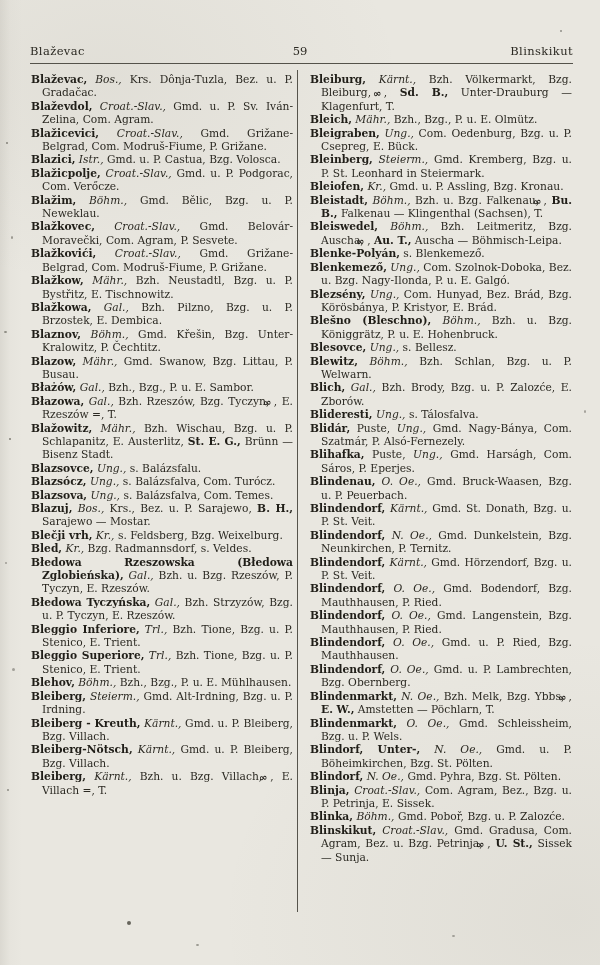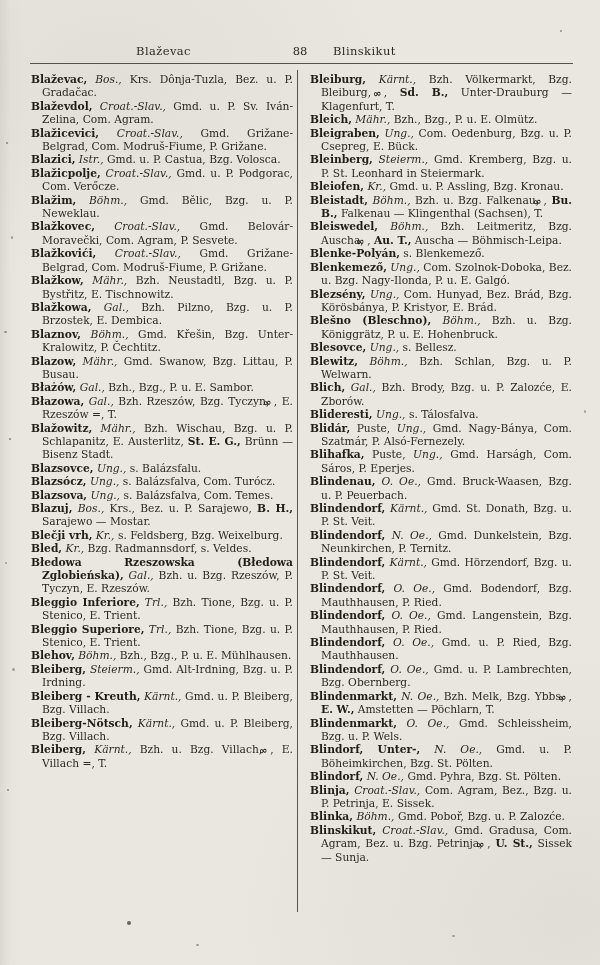--- a/index.html
+++ b/index.html
@@ -7,23 +7,23 @@
     position:relative;width:600px;height:965px;overflow:hidden;
     background:
       radial-gradient(ellipse 420px 300px at 18% 8%, rgba(120,115,100,0.07), transparent 70%),
       radial-gradient(ellipse 500px 400px at 95% 95%, rgba(120,115,100,0.08), transparent 70%),
       linear-gradient(90deg, rgba(90,85,75,0.10) 0px, rgba(90,85,75,0.02) 10px, transparent 22px),
       #e9e7e0;
     font-family:"DejaVu Serif", serif;
     color:#2b2922;
   }
   .running-head{position:absolute;top:44px;left:0;width:100%;height:16px;font-size:11.5px;}
-  .rh-left{position:absolute;left:30px;width:267px;text-align:center;letter-spacing:0.4px;}
+  .rh-left{position:absolute;left:30px;width:267px;text-align:left;letter-spacing:0.4px;}
   .rh-num{position:absolute;left:267px;width:66px;text-align:center;}
-  .rh-right{position:absolute;left:333px;width:240px;text-align:left;letter-spacing:0.4px;}
+  .rh-right{position:absolute;left:333px;width:240px;text-align:right;letter-spacing:0.4px;}
   .head-rule{position:absolute;top:63px;left:30px;width:543px;height:1px;background:#54524a;}
   .col-divider{position:absolute;top:70px;left:297px;width:1px;height:842px;background:#56544c;}
   .col{
     position:absolute;top:73px;width:262px;
     font-size:10.7px;line-height:13.4px;text-align:justify;
     text-rendering:optimizeLegibility;
   }
   .col-left{left:31px;}
   .col-right{left:310px;}
   .entry{padding-left:11px;text-indent:-11px;}
@@ -47,21 +47,21 @@
   .s11{left:452px;top:935px;width:3px;height:2px;opacity:.4}
   .s12{left:584px;top:410px;width:2px;height:3px;opacity:.4}
 </style>
 </head>
 <body>
 
 <div class="page">
 
   <div class="running-head">
     <span class="rh-left">Blaževac</span>
-    <span class="rh-num">88</span>
+    <span class="rh-num">59</span>
     <span class="rh-right">Blinskikut</span>
   </div>
 
   <div class="head-rule"></div>
   <div class="col-divider"></div>
 
   <div class="col col-left">
       <div class="entry"><span class="seg-b">Blaževac,</span><span class="seg-i"> Bos.,</span><span class="seg-n"> Krs. Dônja-Tuzla, Bez. u. P. Gradačac.</span></div>
       <div class="entry"><span class="seg-b">Blaževdol,</span><span class="seg-i"> Croat.-Slav.,</span><span class="seg-n"> Gmd. u. P. Sv. Iván-Zelina, Com. Agram.</span></div>
       <div class="entry"><span class="seg-b">Blažicevici,</span><span class="seg-i"> Croat.-Slav.,</span><span class="seg-n"> Gmd. Grižane-Belgrad, Com. Modruš-Fiume, P. Grižane.</span></div>
@@ -77,20 +77,21 @@
       <div class="entry"><span class="seg-b">Błażów,</span><span class="seg-i"> Gal.,</span><span class="seg-n"> Bzh., Bzg., P. u. E. Sambor.</span></div>
       <div class="entry"><span class="seg-b">Błazowa,</span><span class="seg-i"> Gal.,</span><span class="seg-n"> Bzh. Rzeszów, Bzg. Tyczyn, </span><span class="seg-icon">∞</span><span class="seg-n">, E. Rzeszów =, T.</span></div>
       <div class="entry"><span class="seg-b">Blažowitz,</span><span class="seg-i"> Mähr.,</span><span class="seg-n"> Bzh. Wischau, Bzg. u. P. Schlapanitz, E. Austerlitz, </span><span class="seg-b">St. E. G.,</span><span class="seg-n"> Brünn — Bisenz Stadt.</span></div>
       <div class="entry"><span class="seg-b">Blazsovce,</span><span class="seg-i"> Ung.,</span><span class="seg-n"> s. Balázsfalu.</span></div>
       <div class="entry"><span class="seg-b">Blazsócz,</span><span class="seg-i"> Ung.,</span><span class="seg-n"> s. Balázsfalva, Com. Turócz.</span></div>
       <div class="entry"><span class="seg-b">Blazsova,</span><span class="seg-i"> Ung.,</span><span class="seg-n"> s. Balázsfalva, Com. Temes.</span></div>
       <div class="entry"><span class="seg-b">Blazuj,</span><span class="seg-i"> Bos.,</span><span class="seg-n"> Krs., Bez. u. P. Sarajewo, </span><span class="seg-b">B. H.,</span><span class="seg-n"> Sarajewo — Mostar.</span></div>
       <div class="entry"><span class="seg-b">Blečji vrh,</span><span class="seg-i"> Kr.,</span><span class="seg-n"> s. Feldsberg, Bzg. Weixelburg.</span></div>
       <div class="entry"><span class="seg-b">Bled,</span><span class="seg-i"> Kr.,</span><span class="seg-n"> Bzg. Radmannsdorf, s. Veldes.</span></div>
       <div class="entry"><span class="seg-b">Błedowa Rzeszowska (Błedowa Zglobieńska),</span><span class="seg-i"> Gal.,</span><span class="seg-n"> Bzh. u. Bzg. Rzeszów, P. Tyczyn, E. Rzeszów.</span></div>
+      <div class="entry"><span class="seg-b">Błedowa Tyczyńska,</span><span class="seg-i"> Gal.,</span><span class="seg-n"> Bzh. Strzyzów, Bzg. u. P. Tyczyn, E. Rzeszów.</span></div>
       <div class="entry"><span class="seg-b">Bleggio Inferiore,</span><span class="seg-i"> Trl.,</span><span class="seg-n"> Bzh. Tione, Bzg. u. P. Stenico, E. Trient.</span></div>
       <div class="entry"><span class="seg-b">Bleggio Superiore,</span><span class="seg-i"> Trl.,</span><span class="seg-n"> Bzh. Tione, Bzg. u. P. Stenico, E. Trient.</span></div>
       <div class="entry"><span class="seg-b">Blehov,</span><span class="seg-i"> Böhm.,</span><span class="seg-n"> Bzh., Bzg., P. u. E. Mühlhausen.</span></div>
       <div class="entry"><span class="seg-b">Bleiberg,</span><span class="seg-i"> Steierm.,</span><span class="seg-n"> Gmd. Alt-Irdning, Bzg. u. P. Irdning.</span></div>
       <div class="entry"><span class="seg-b">Bleiberg - Kreuth,</span><span class="seg-i"> Kärnt.,</span><span class="seg-n"> Gmd. u. P. Bleiberg, Bzg. Villach.</span></div>
       <div class="entry"><span class="seg-b">Bleiberg-Nötsch,</span><span class="seg-i"> Kärnt.,</span><span class="seg-n"> Gmd. u. P. Bleiberg, Bzg. Villach.</span></div>
       <div class="entry"><span class="seg-b">Bleiberg,</span><span class="seg-i"> Kärnt.,</span><span class="seg-n"> Bzh. u. Bzg. Villach, </span><span class="seg-icon">∞</span><span class="seg-n">, E. Villach =, T.</span></div>
     </div>
   <div class="col col-right">
       <div class="entry"><span class="seg-b">Bleiburg,</span><span class="seg-i"> Kärnt.,</span><span class="seg-n"> Bzh. Völkermarkt, Bzg. Bleiburg, </span><span class="seg-icon">∞</span><span class="seg-n">, </span><span class="seg-b">Sd. B.,</span><span class="seg-n"> Unter-Drauburg — Klagenfurt, T.</span></div>

